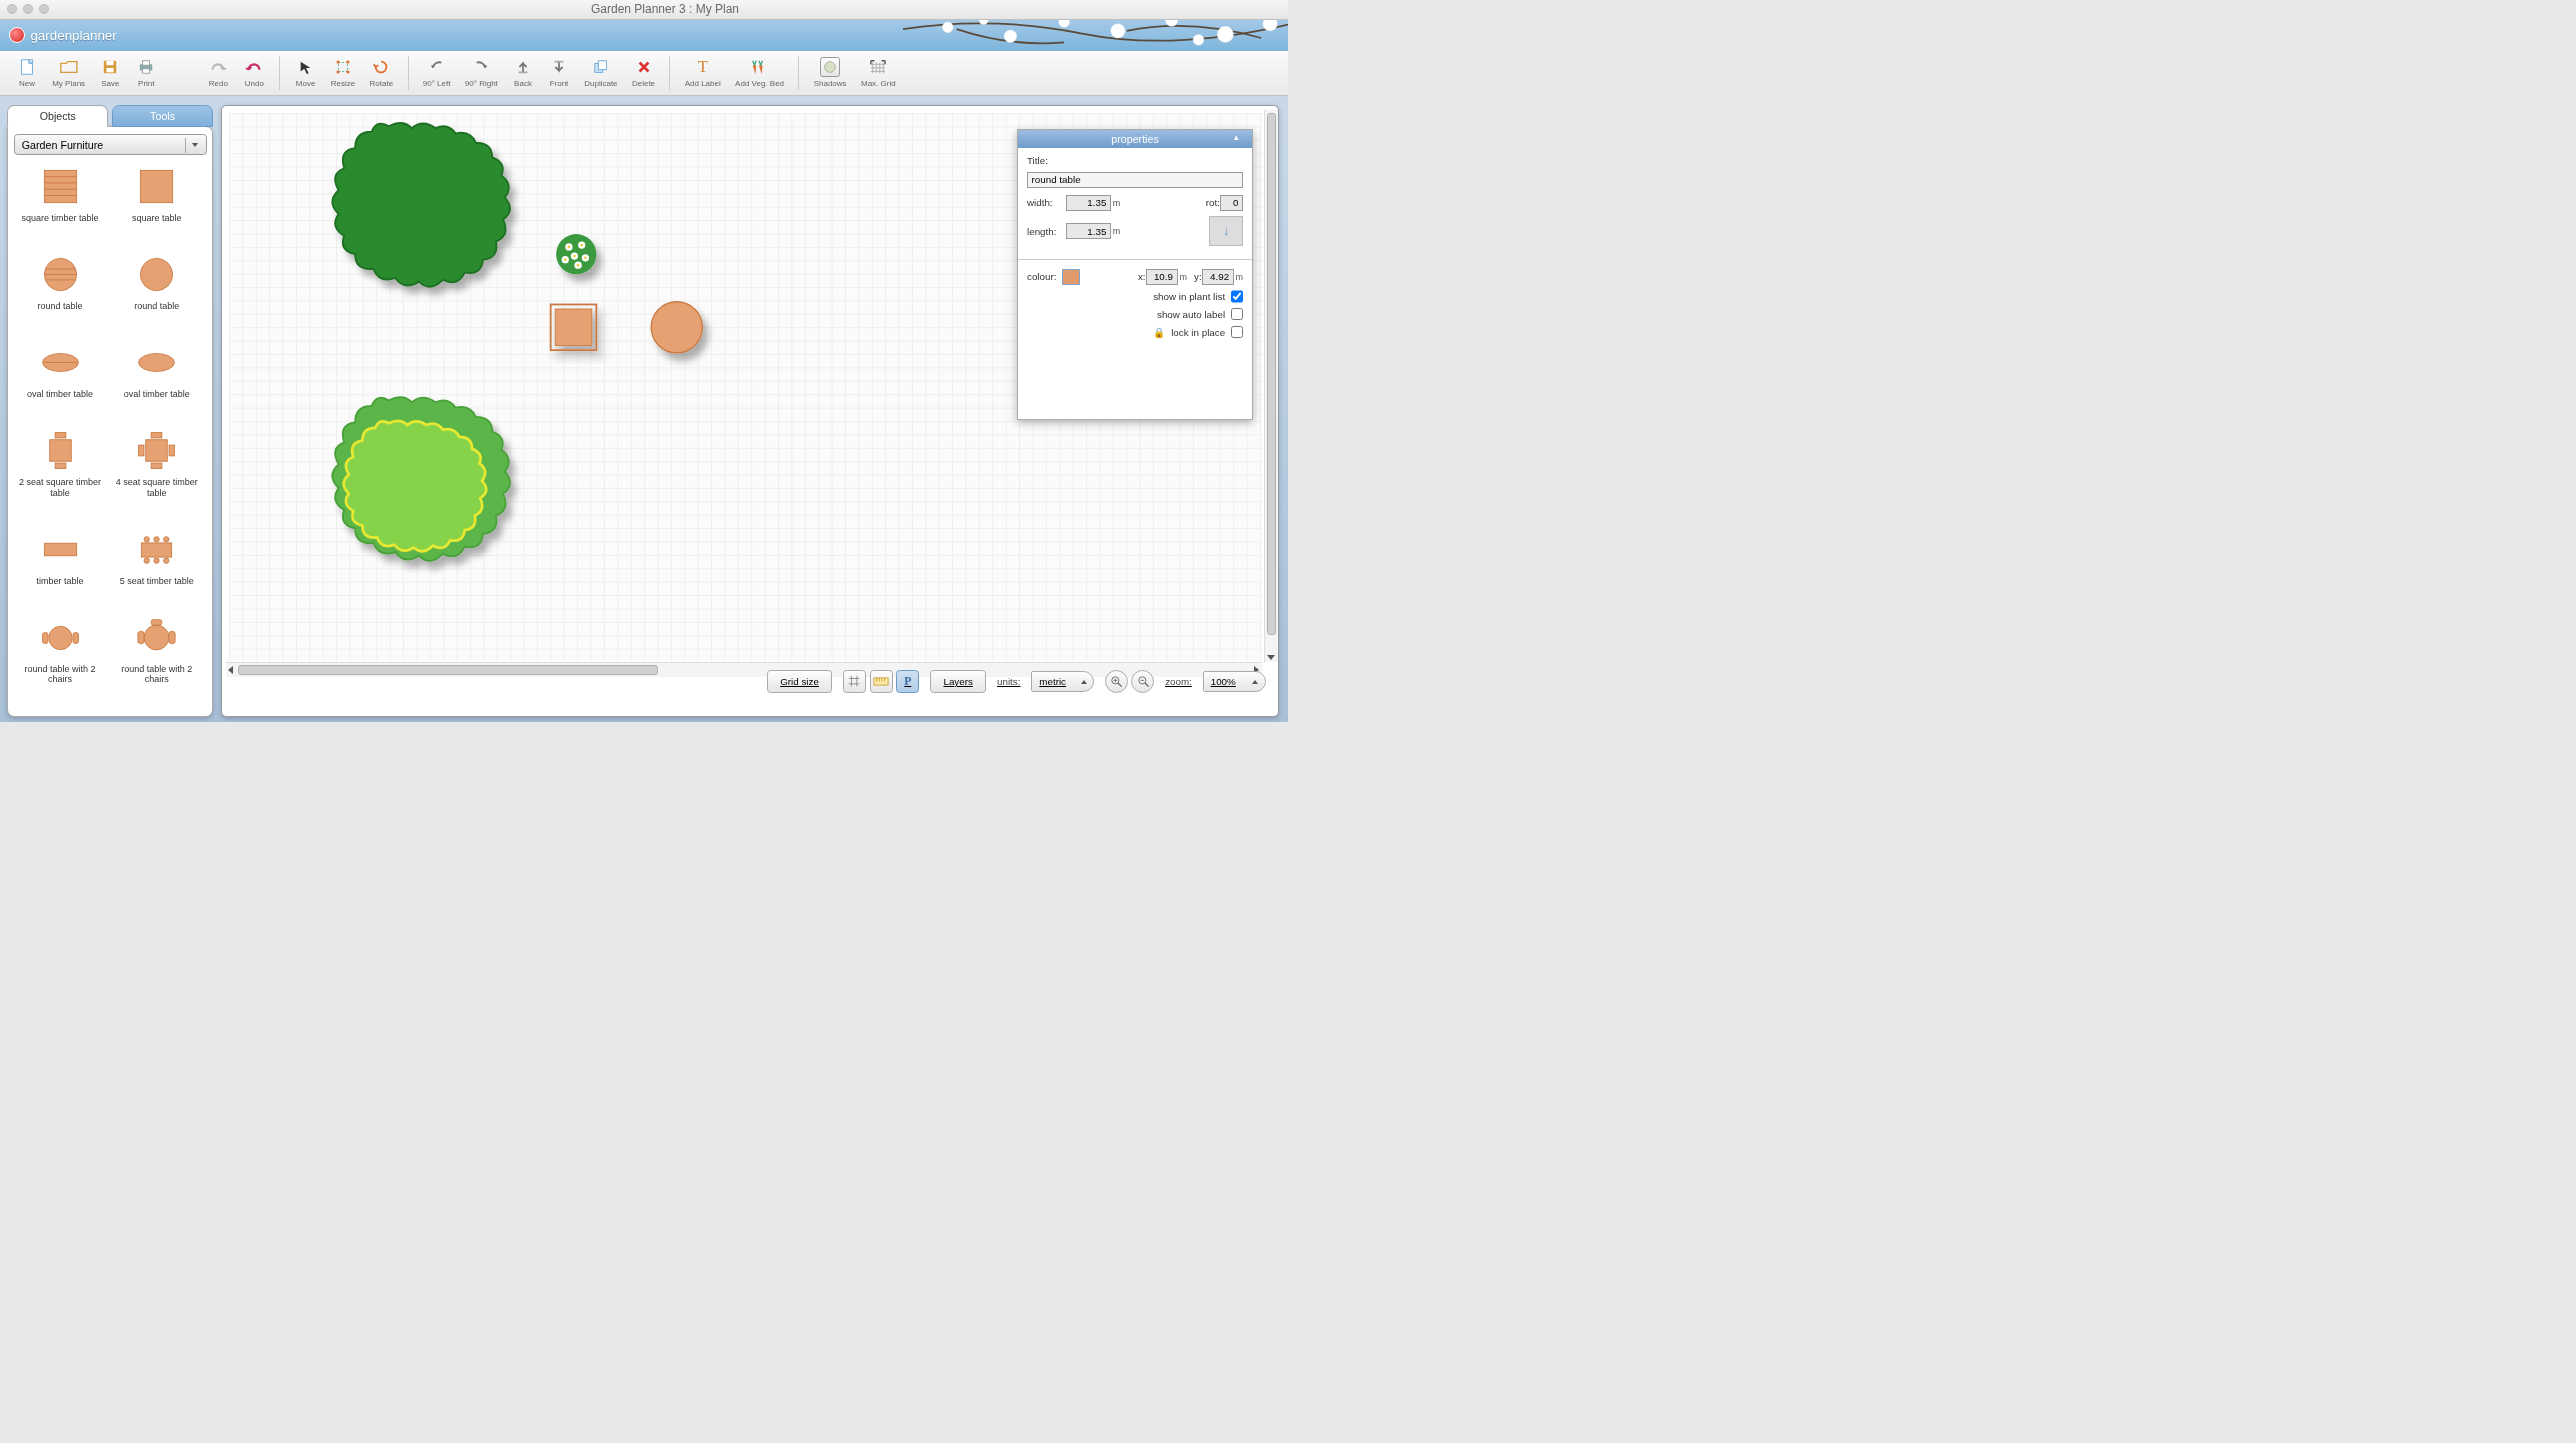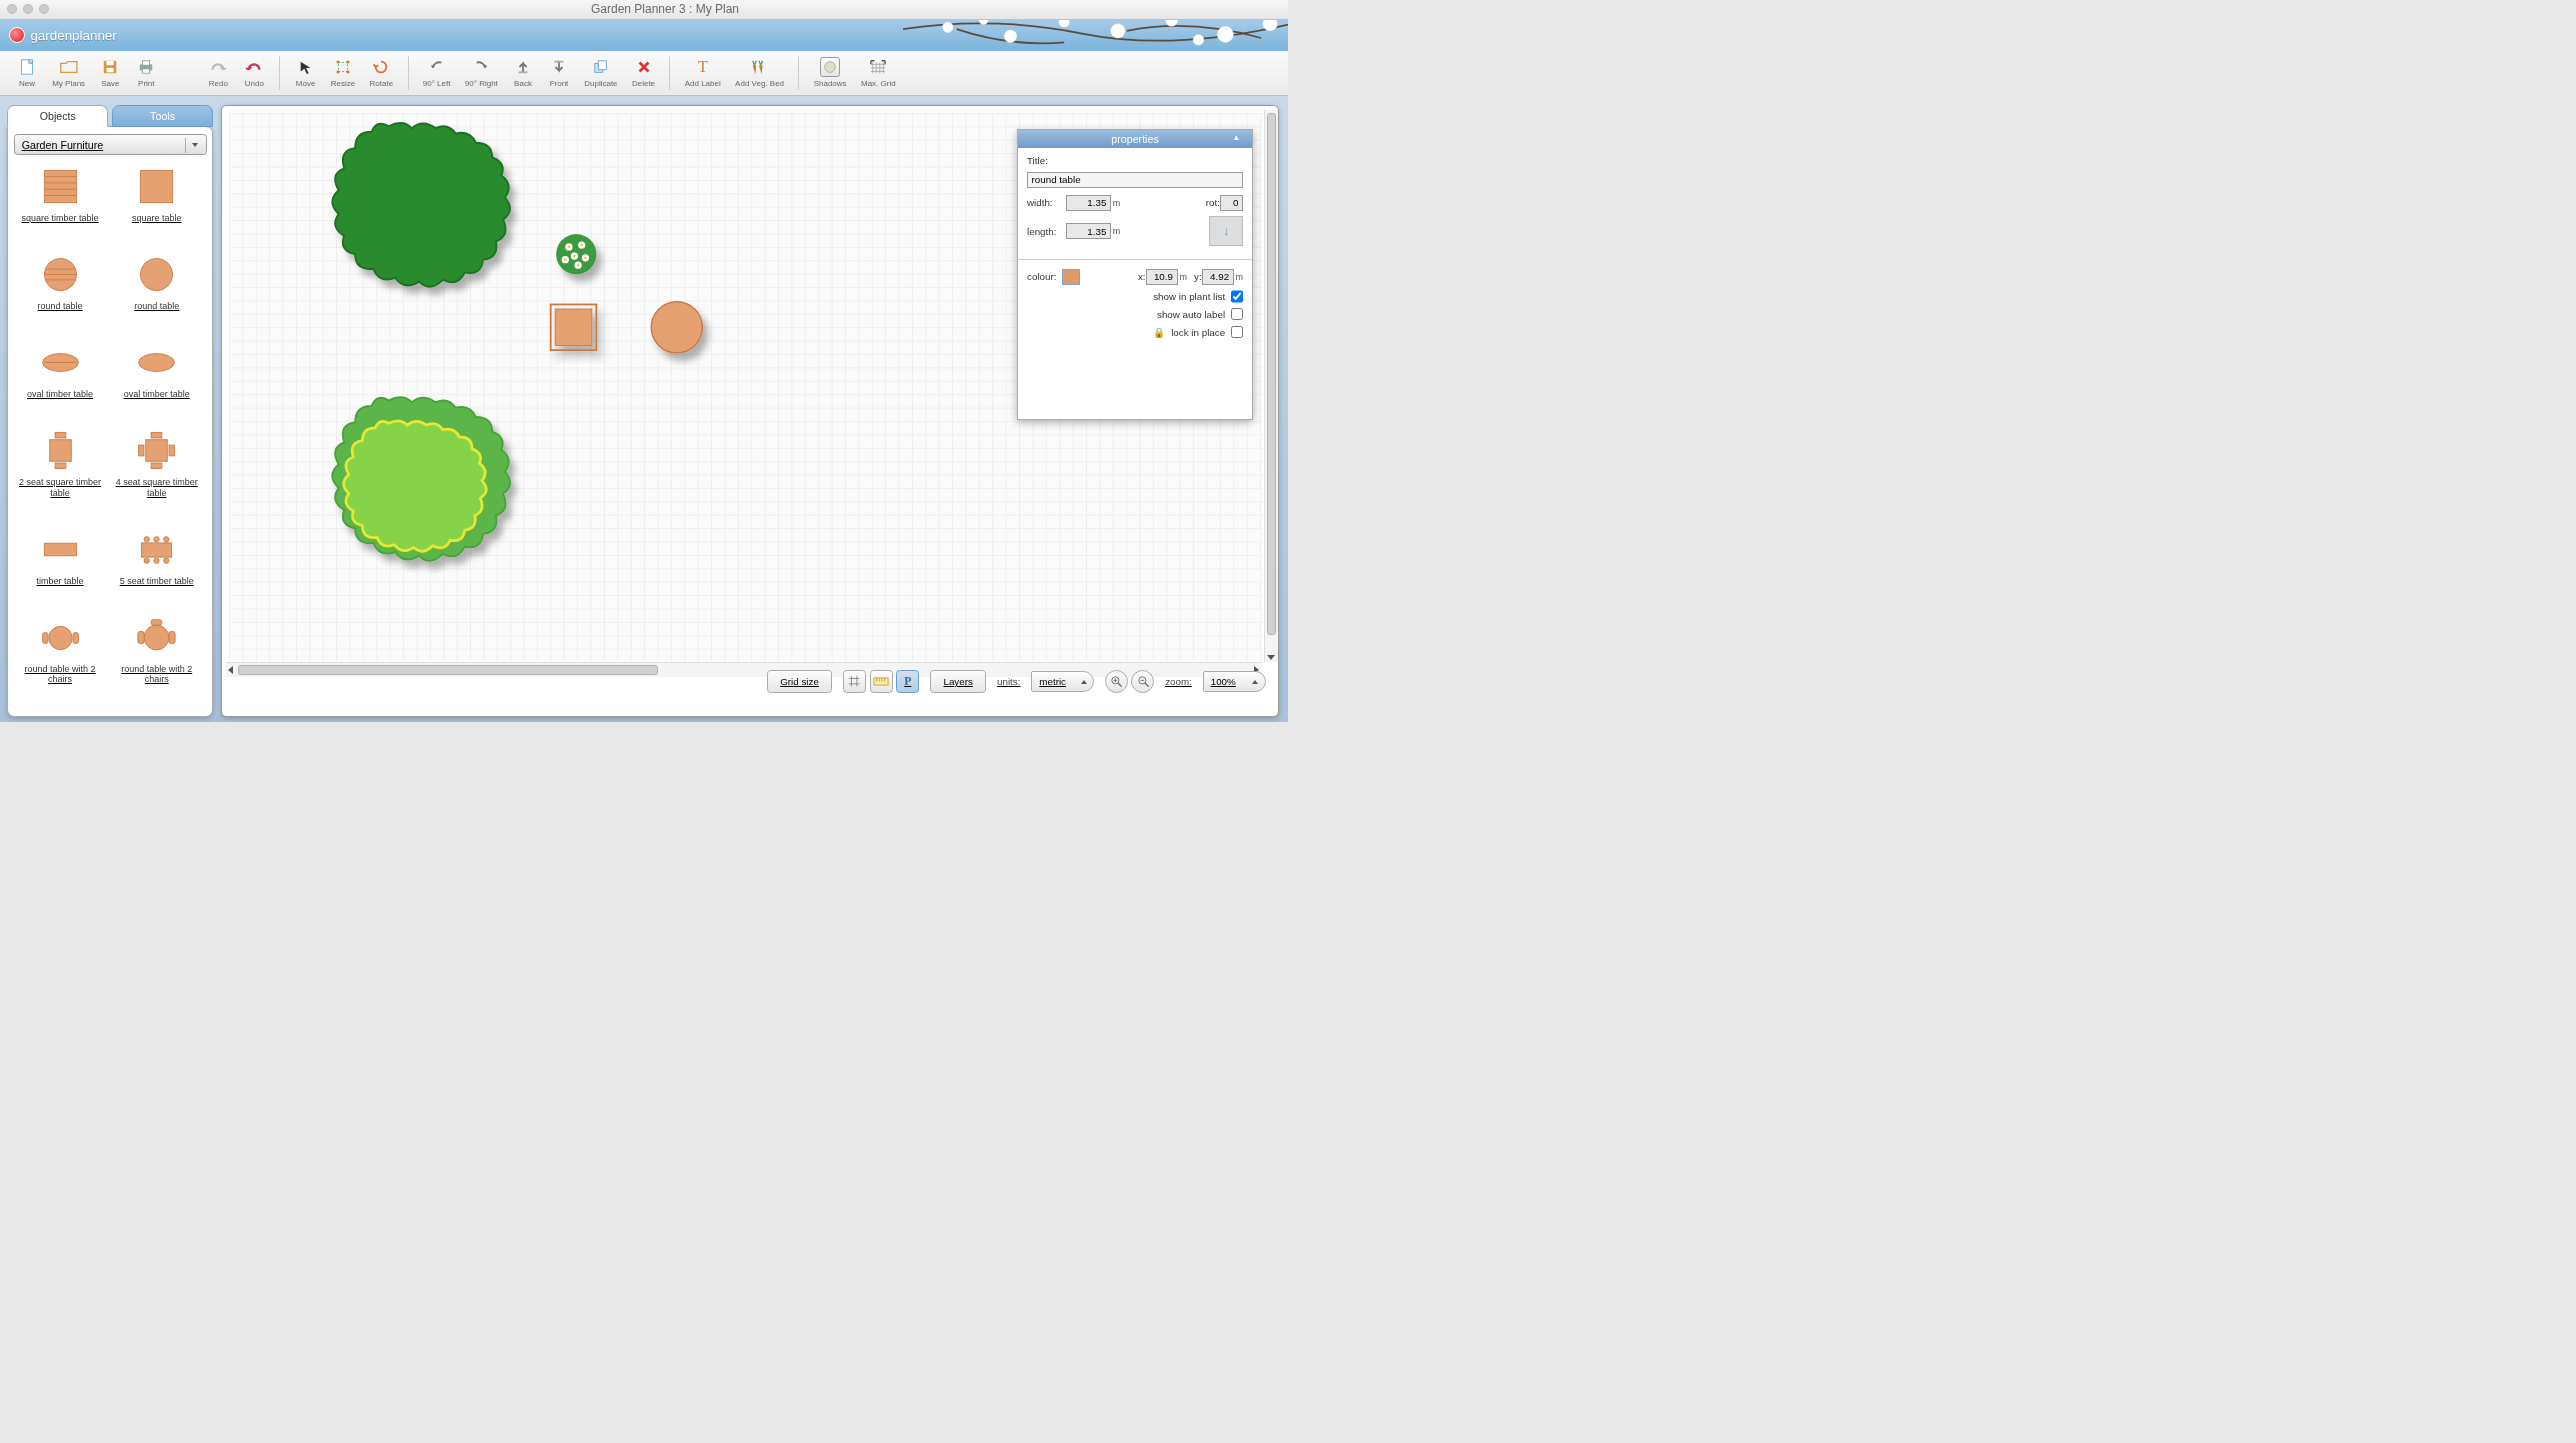--- a/index.html
+++ b/index.html
@@ -28,21 +28,21 @@
 
 
 .main { display:flex; position:absolute; top:96px; bottom:0; left:0; right:0; background:linear-gradient(#c8d8e8,#a8c0d8); padding:9px 9px 5.4px 7.2px; gap:8px; }
 
 
 .left { width:206px; display:flex; flex-direction:column; }
 .left-tabs { display:flex; gap:3.6px; z-index:2; }
 .ltab { flex:1; height:21.5px; border-radius:7.2px 7.2px 0 0; border:0.9px solid #aaa; display:flex; align-items:center; justify-content:center; font-size:10.7px; cursor:pointer; }
 .ltab.active { background:#fff; border-bottom-color:#fff; color:#333; }
 .ltab.inactive { background:linear-gradient(#9dc3e6,#7fafd8); color:#fff; border-color:#6a9cc9; }
-.left-body { flex:1; background:#fff; border:0.9px solid #aaa; border-radius:0 7.2px 7.2px 7.2px; margin-top:-0.9px; padding:7.2px 5.4px; display:flex; flex-direction:column; box-shadow:0 1.8px 5.4px rgba(0,0,0,.2);text-decoration:underline; }
+.left-body { flex:1; background:#fff; border:0.9px solid #aaa; border-radius:0 7.2px 7.2px 7.2px; margin-top:-0.9px; padding:7.2px 5.4px; display:flex; flex-direction:column; box-shadow:0 1.8px 5.4px rgba(0,0,0,.2); }
 .cat-select { height:21.5px; border:0.9px solid #999; border-radius:3.6px; background:linear-gradient(#fafafa,#e0e0e0); display:flex; align-items:center; padding:0 7.2px; font-size:10.7px; position:relative; cursor:pointer; }
 .cat-select::after { content:""; position:absolute; right:5.4px; top:3.6px; width:14.3px; height:14.3px; border-left:0.9px solid #aaa; }
 .cat-arrow { position:absolute; right:8px; top:8px; width:0; height:0; border-left:3.6px solid transparent; border-right:3.6px solid transparent; border-top:4.5px solid #555; }
 .obj-grid { flex:1; overflow-y:auto; overflow-x:hidden; margin-top:7.2px; display:grid; grid-template-columns:1fr 1fr; gap:3.6px 3.6px; padding-right:3.6px; }
 .obj-item { display:flex; flex-direction:column; align-items:center; cursor:pointer; padding:1.8px; }
 .obj-item .thumb { width:45px; height:45px; display:flex; align-items:center; justify-content:center; margin-bottom:3.6px; }
 .obj-item .name { font-size:9px; color:#333; text-align:center; line-height:1.2; }
 .obj-grid::-webkit-scrollbar { width:12.5px; }
 .obj-grid::-webkit-scrollbar-track { background:#f0f0f0; border-left:0.9px solid #ddd; }
 .obj-grid::-webkit-scrollbar-thumb { background:#c0c0c0; border:0.9px solid #aaa; border-radius:2.7px; }

